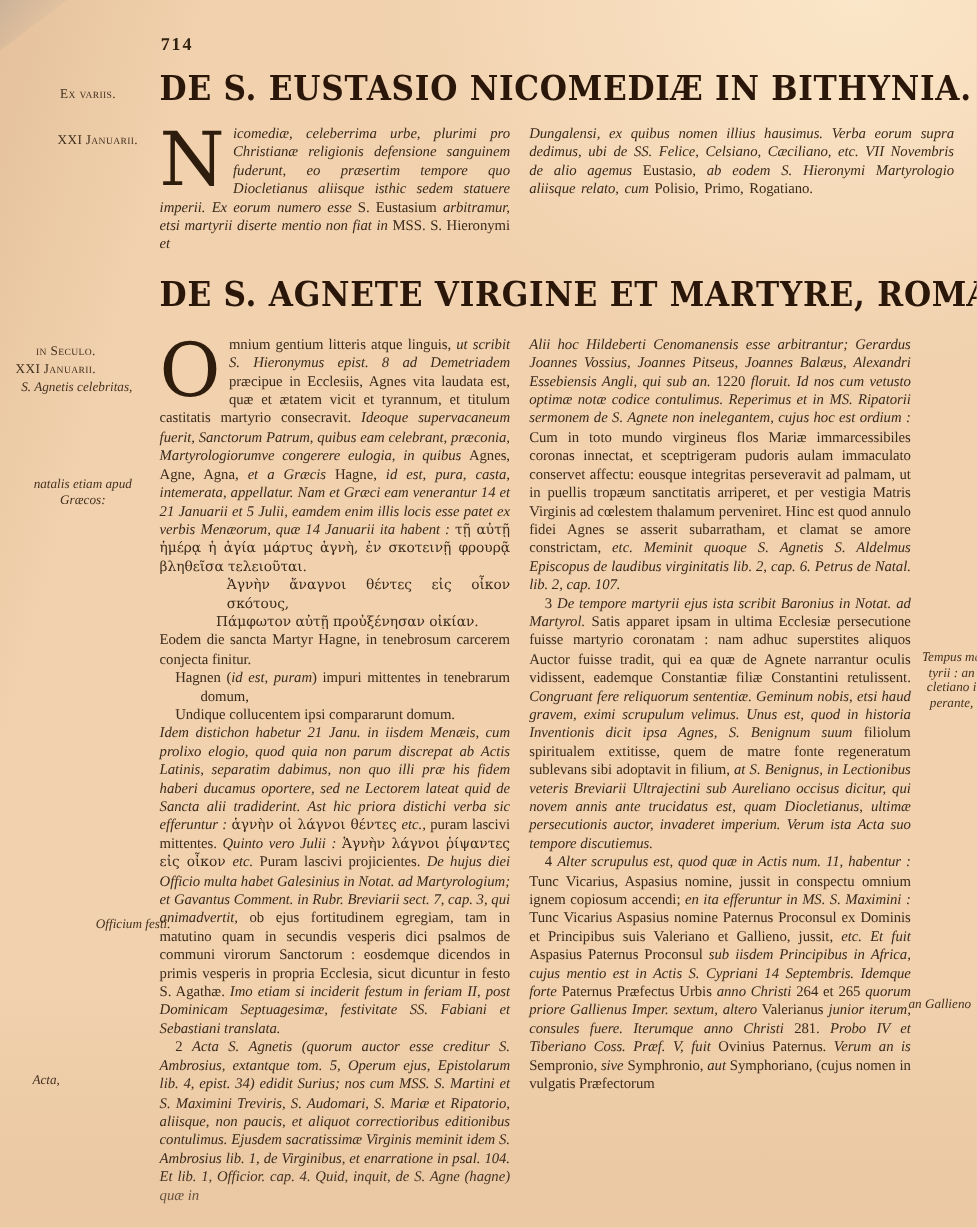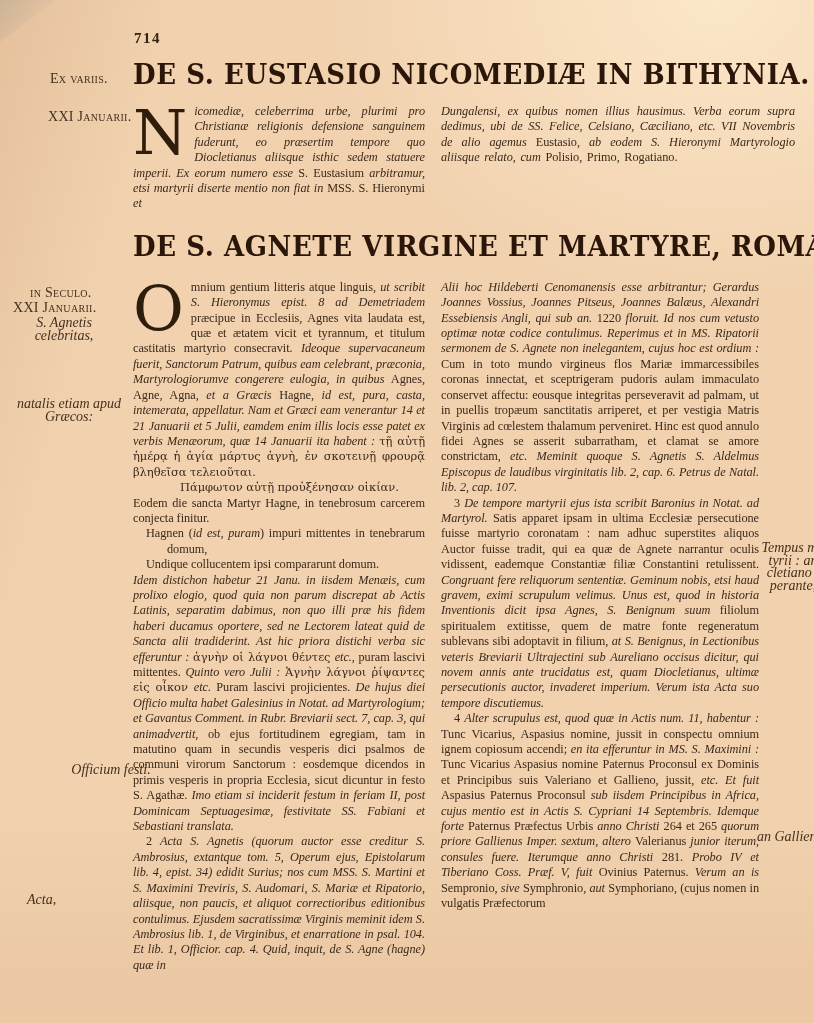--- a/index.html
+++ b/index.html
@@ -25,21 +25,21 @@
   }
   .bottom-fade {
     position:absolute; left:0; bottom:0; width:100%; height:46px; pointer-events:none;
     background:linear-gradient(to bottom, rgba(241,209,174,0), rgba(238,204,166,.55));
   }
   .pagenum {
     position:absolute; top:30px; left:134px;
     font-size:15px; font-weight:bold; letter-spacing:1.5px; color:#33220f;
   }
   
-  .mn { position:absolute; font-size:14px; line-height:12.5px; color:#43311e; }
+  .mn { position:absolute; font-size:11px; line-height:12.5px; color:#43311e; }
   .mn.sc { font-variant:small-caps; letter-spacing:.3px; }
   .mn.it { font-style:italic; }
   #mn-source     { top:73px;  left:50px; }
   #mn-date1      { top:111px; left:48px; }
   #mn-seculo     { top:287px; left:30px; }
   #mn-date2      { top:302px; left:13px; }
   #mn-celebritas { top:317px; left:13px; width:102px; }
   #mn-natalis    { top:398px; left:13px; width:112px; }
   #mn-officium   { top:764px; left:27px; width:92px;margin-left:38px; }
   #mn-acta       { top:894px; left:27px; }
@@ -116,20 +116,21 @@
       <div class="col colL">
         <span class="dropcap">N</span><span><span class="it">icomediæ, celeberrima urbe, plurimi pro Christianæ religionis defensione sanguinem fuderunt, eo præsertim tempore quo Diocletianus aliisque isthic sedem statuere imperii. Ex eorum numero esse </span><span class="rm">S. Eustasium </span><span class="it">arbitramur, etsi martyrii diserte mentio non fiat in </span><span class="rm">MSS. S. Hieronymi </span><span class="it">et</span></span>
       </div>
       <div class="col colR"><span class="it">Dungalensi, ex quibus nomen illius hausimus. Verba eorum supra dedimus, ubi de SS. Felice, Celsiano, Cæciliano, etc. VII Novembris de alio agemus </span><span class="rm">Eustasio, </span><span class="it">ab eodem S. Hieronymi Martyrologio aliisque relato, cum </span><span class="rm">Polisio, Primo, Rogatiano.</span></div>
     </div>
 
     <h1 class="title t2">DE S. AGNETE VIRGINE ET MARTYRE, ROMÆ.</h1>
     <div class="cols s2">
       <div class="col colL">
         <p class="para"><span class="dropcap">O</span><span><span class="rm">mnium gentium litteris atque linguis, </span><span class="it">ut scribit S. Hieronymus epist. 8 ad Demetriadem </span><span class="rm">præcipue in Ecclesiis, Agnes vita laudata est, quæ et ætatem vicit et tyrannum, et titulum castitatis martyrio consecravit. </span><span class="it">Ideoque supervacaneum fuerit, Sanctorum Patrum, quibus eam celebrant, præconia, Martyrologiorumve congerere eulogia, in quibus </span><span class="rm">Agnes, Agne, Agna, </span><span class="it">et a Græcis </span><span class="rm">Hagne, </span><span class="it">id est, pura, casta, intemerata, appellatur. Nam et Græci eam venerantur 14 et 21 Januarii et 5 Julii, eamdem enim illis locis esse patet ex verbis Menæorum, quæ 14 Januarii ita habent : </span><span class="gk">τῇ αὐτῇ ἡμέρᾳ ἡ ἁγία μάρτυς ἁγνὴ, ἐν σκοτεινῇ φρουρᾷ βληθεῖσα τελειοῦται.</span></span></p>
+        <div class="gverse gv1">Ἁγνὴν ἄναγνοι θέντες εἰς οἶκον σκότους,</div>
         <div class="gverse gv2">Πάμφωτον αὐτῇ προὐξένησαν οἰκίαν.</div>
         <p class="para">Eodem die sancta Martyr Hagne, in tenebrosum carcerem conjecta finitur.</p>
         <div class="verse-hang"><span class="rm">Hagnen (</span><span class="it">id est, puram</span><span class="rm">) impuri mittentes in tenebrarum domum,</span></div>
         <div class="verse-plain">Undique collucentem ipsi compararunt domum.</div>
         <p class="para"><span class="it">Idem distichon habetur 21 Janu. in iisdem Menæis, cum prolixo elogio, quod quia non parum discrepat ab Actis Latinis, separatim dabimus, non quo illi præ his fidem haberi ducamus oportere, sed ne Lectorem lateat quid de Sancta alii tradiderint. Ast hic priora distichi verba sic efferuntur : </span><span class="gk">ἁγνὴν οἱ λάγνοι θέντες </span><span class="it">etc., </span><span class="rm">puram lascivi mittentes. </span><span class="it">Quinto vero Julii : </span><span class="gk">Ἁγνὴν λάγνοι ῥίψαντες εἰς οἶκον </span><span class="it">etc. </span><span class="rm">Puram lascivi projicientes. </span><span class="it">De hujus diei Officio multa habet Galesinius in Notat. ad Martyrologium; et Gavantus Comment. in Rubr. Breviarii sect. 7, cap. 3, qui animadvertit, </span><span class="rm">ob ejus fortitudinem egregiam, tam in matutino quam in secundis vesperis dici psalmos de communi virorum Sanctorum : eosdemque dicendos in primis vesperis in propria Ecclesia, sicut dicuntur in festo S. Agathæ. </span><span class="it">Imo etiam si inciderit festum in feriam II, post Dominicam Septuagesimæ, festivitate SS. Fabiani et Sebastiani translata.</span></p>
         <p class="para ind"><span class="rm">2 </span><span class="it">Acta S. Agnetis (quorum auctor esse creditur S. Ambrosius, extantque tom. 5, Operum ejus, Epistolarum lib. 4, epist. 34) edidit Surius; nos cum MSS. S. Martini et S. Maximini Treviris, S. Audomari, S. Mariæ et Ripatorio, aliisque, non paucis, et aliquot correctioribus editionibus contulimus. Ejusdem sacratissimæ Virginis meminit idem S. Ambrosius lib. 1, de Virginibus, et enarratione in psal. 104. Et lib. 1, Officior. cap. 4. Quid, inquit, de S. Agne (hagne) quæ in</span></p>
       </div>
       <div class="col colR">
         <p class="para"><span class="it">Alii hoc Hildeberti Cenomanensis esse arbitrantur; Gerardus Joannes Vossius, Joannes Pitseus, Joannes Balæus, Alexandri Essebiensis Angli, qui sub an. </span><span class="rm">1220 </span><span class="it">floruit. Id nos cum vetusto optimæ notæ codice contulimus. Reperimus et in MS. Ripatorii sermonem de S. Agnete non inelegantem, cujus hoc est ordium : </span><span class="rm">Cum in toto mundo virgineus flos Mariæ immarcessibiles coronas innectat, et sceptrigeram pudoris aulam immaculato conservet affectu: eousque integritas perseveravit ad palmam, ut in puellis tropæum sanctitatis arriperet, et per vestigia Matris Virginis ad cœlestem thalamum perveniret. Hinc est quod annulo fidei Agnes se asserit subarratham, et clamat se amore constrictam, </span><span class="it">etc. Meminit quoque S. Agnetis S. Aldelmus Episcopus de laudibus virginitatis lib. 2, cap. 6. Petrus de Natal. lib. 2, cap. 107.</span></p>
         <p class="para ind"><span class="rm">3 </span><span class="it">De tempore martyrii ejus ista scribit Baronius in Notat. ad Martyrol. </span><span class="rm">Satis apparet ipsam in ultima Ecclesiæ persecutione fuisse martyrio coronatam : nam adhuc superstites aliquos Auctor fuisse tradit, qui ea quæ de Agnete narrantur oculis vidissent, eademque Constantiæ filiæ Constantini retulissent. </span><span class="it">Congruant fere reliquorum sententiæ. Geminum nobis, etsi haud gravem, eximi scrupulum velimus. Unus est, quod in historia Inventionis dicit ipsa Agnes, S. Benignum suum </span><span class="rm">filiolum spiritualem extitisse, quem de matre fonte regeneratum sublevans sibi adoptavit in filium, </span><span class="it">at S. Benignus, in Lectionibus veteris Breviarii Ultrajectini sub Aureliano occisus dicitur, qui novem annis ante trucidatus est, quam Diocletianus, ultimæ persecutionis auctor, invaderet imperium. Verum ista Acta suo tempore discutiemus.</span></p>

